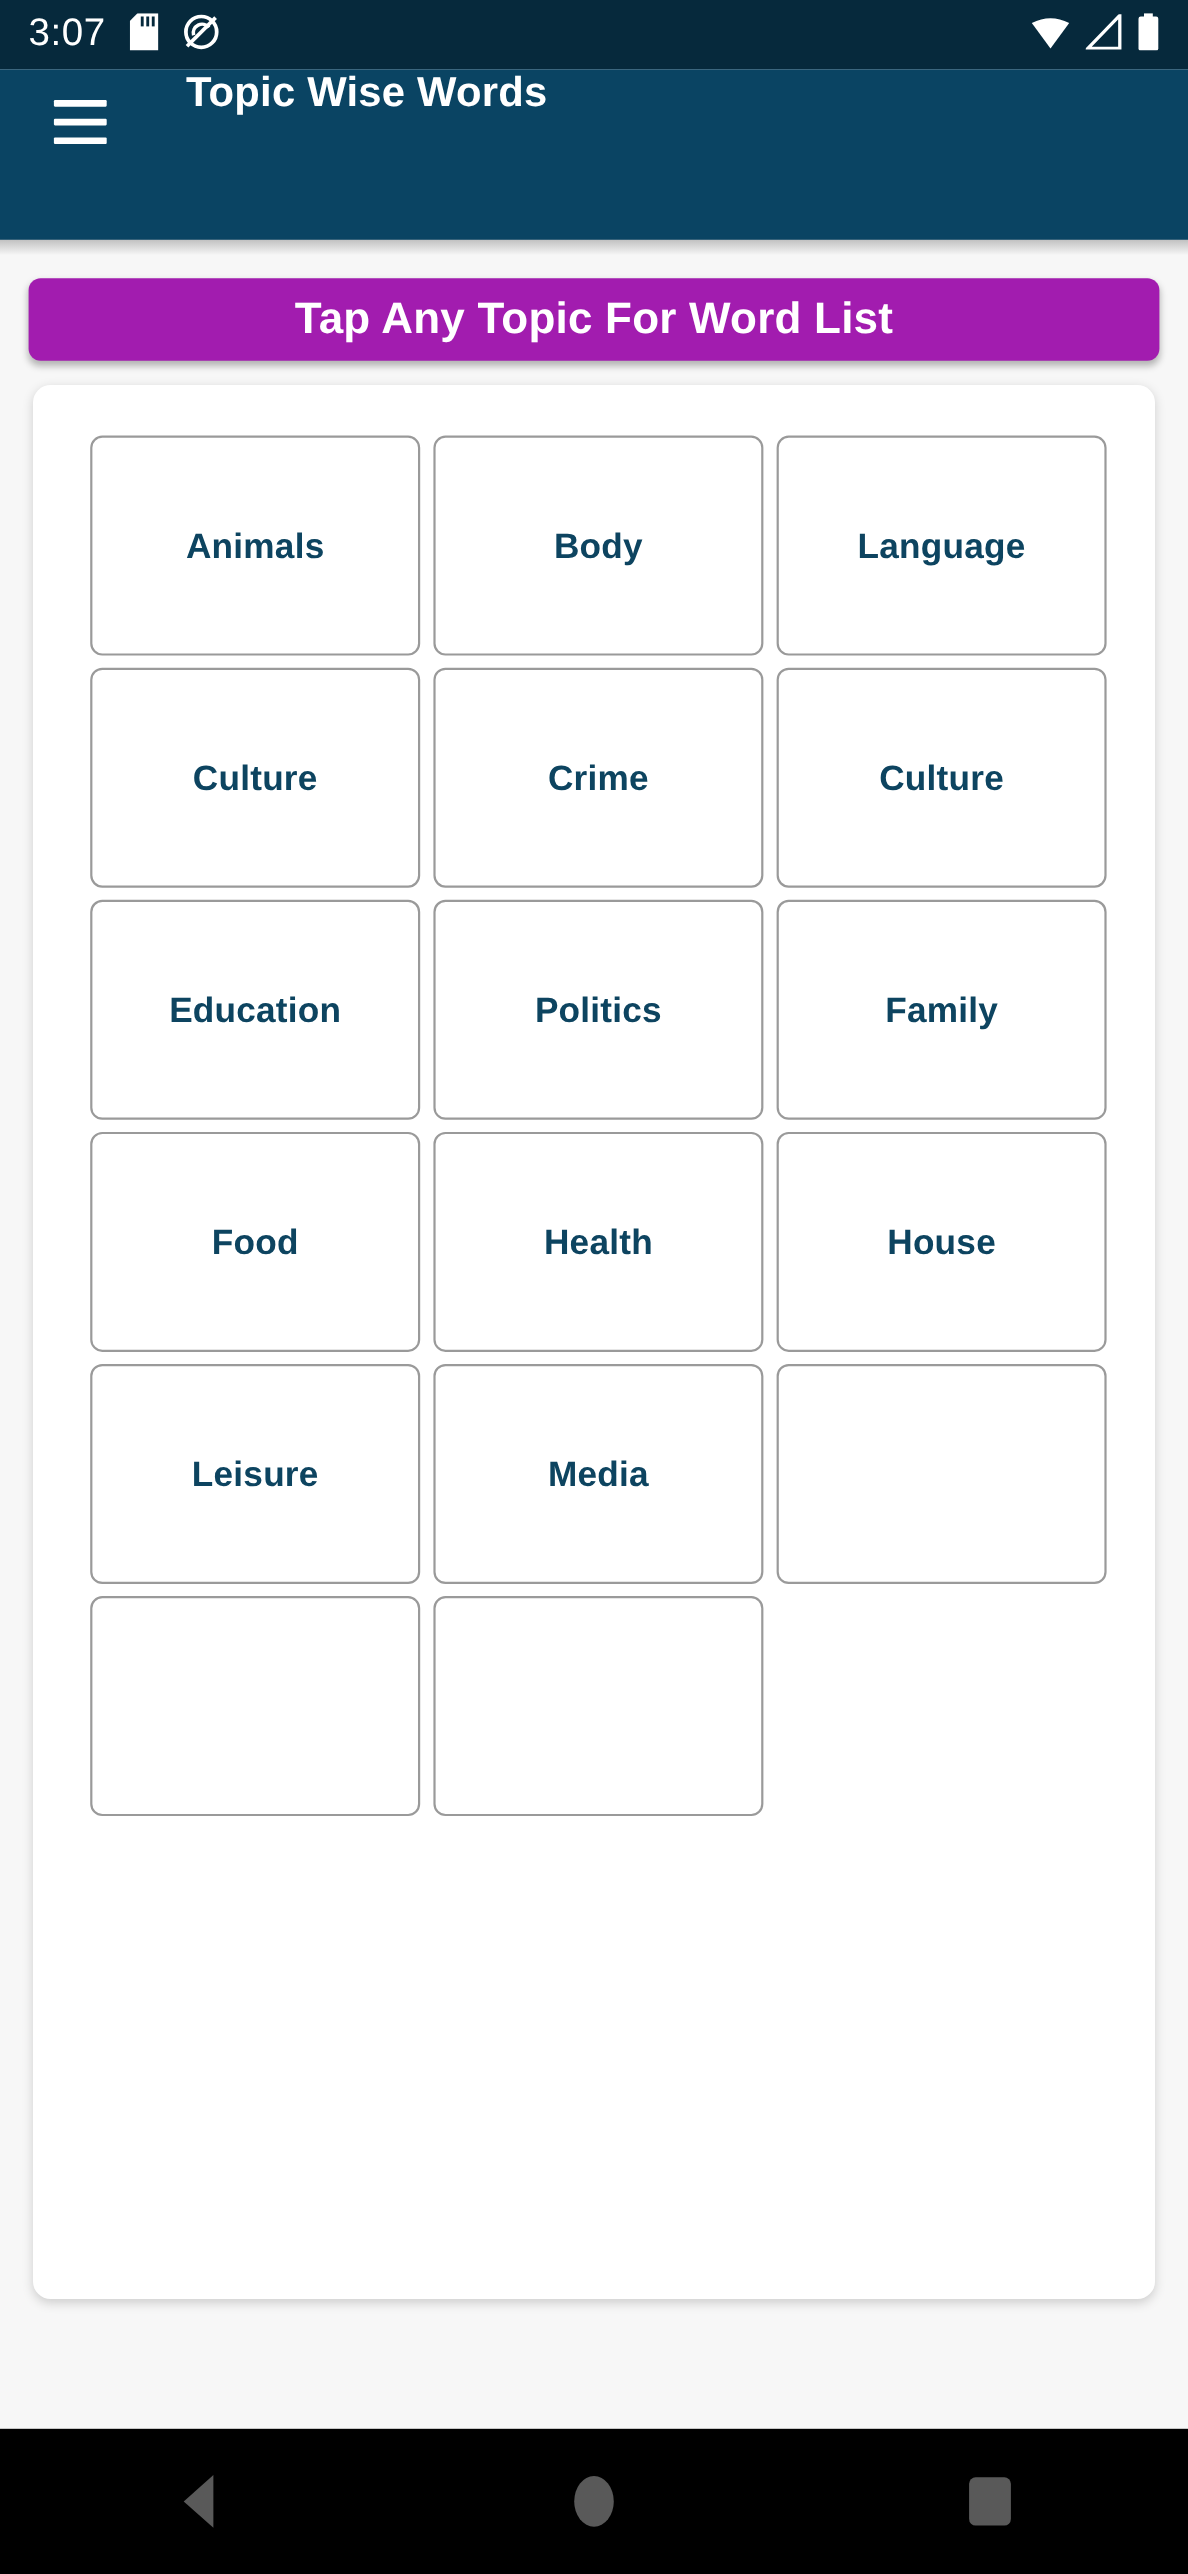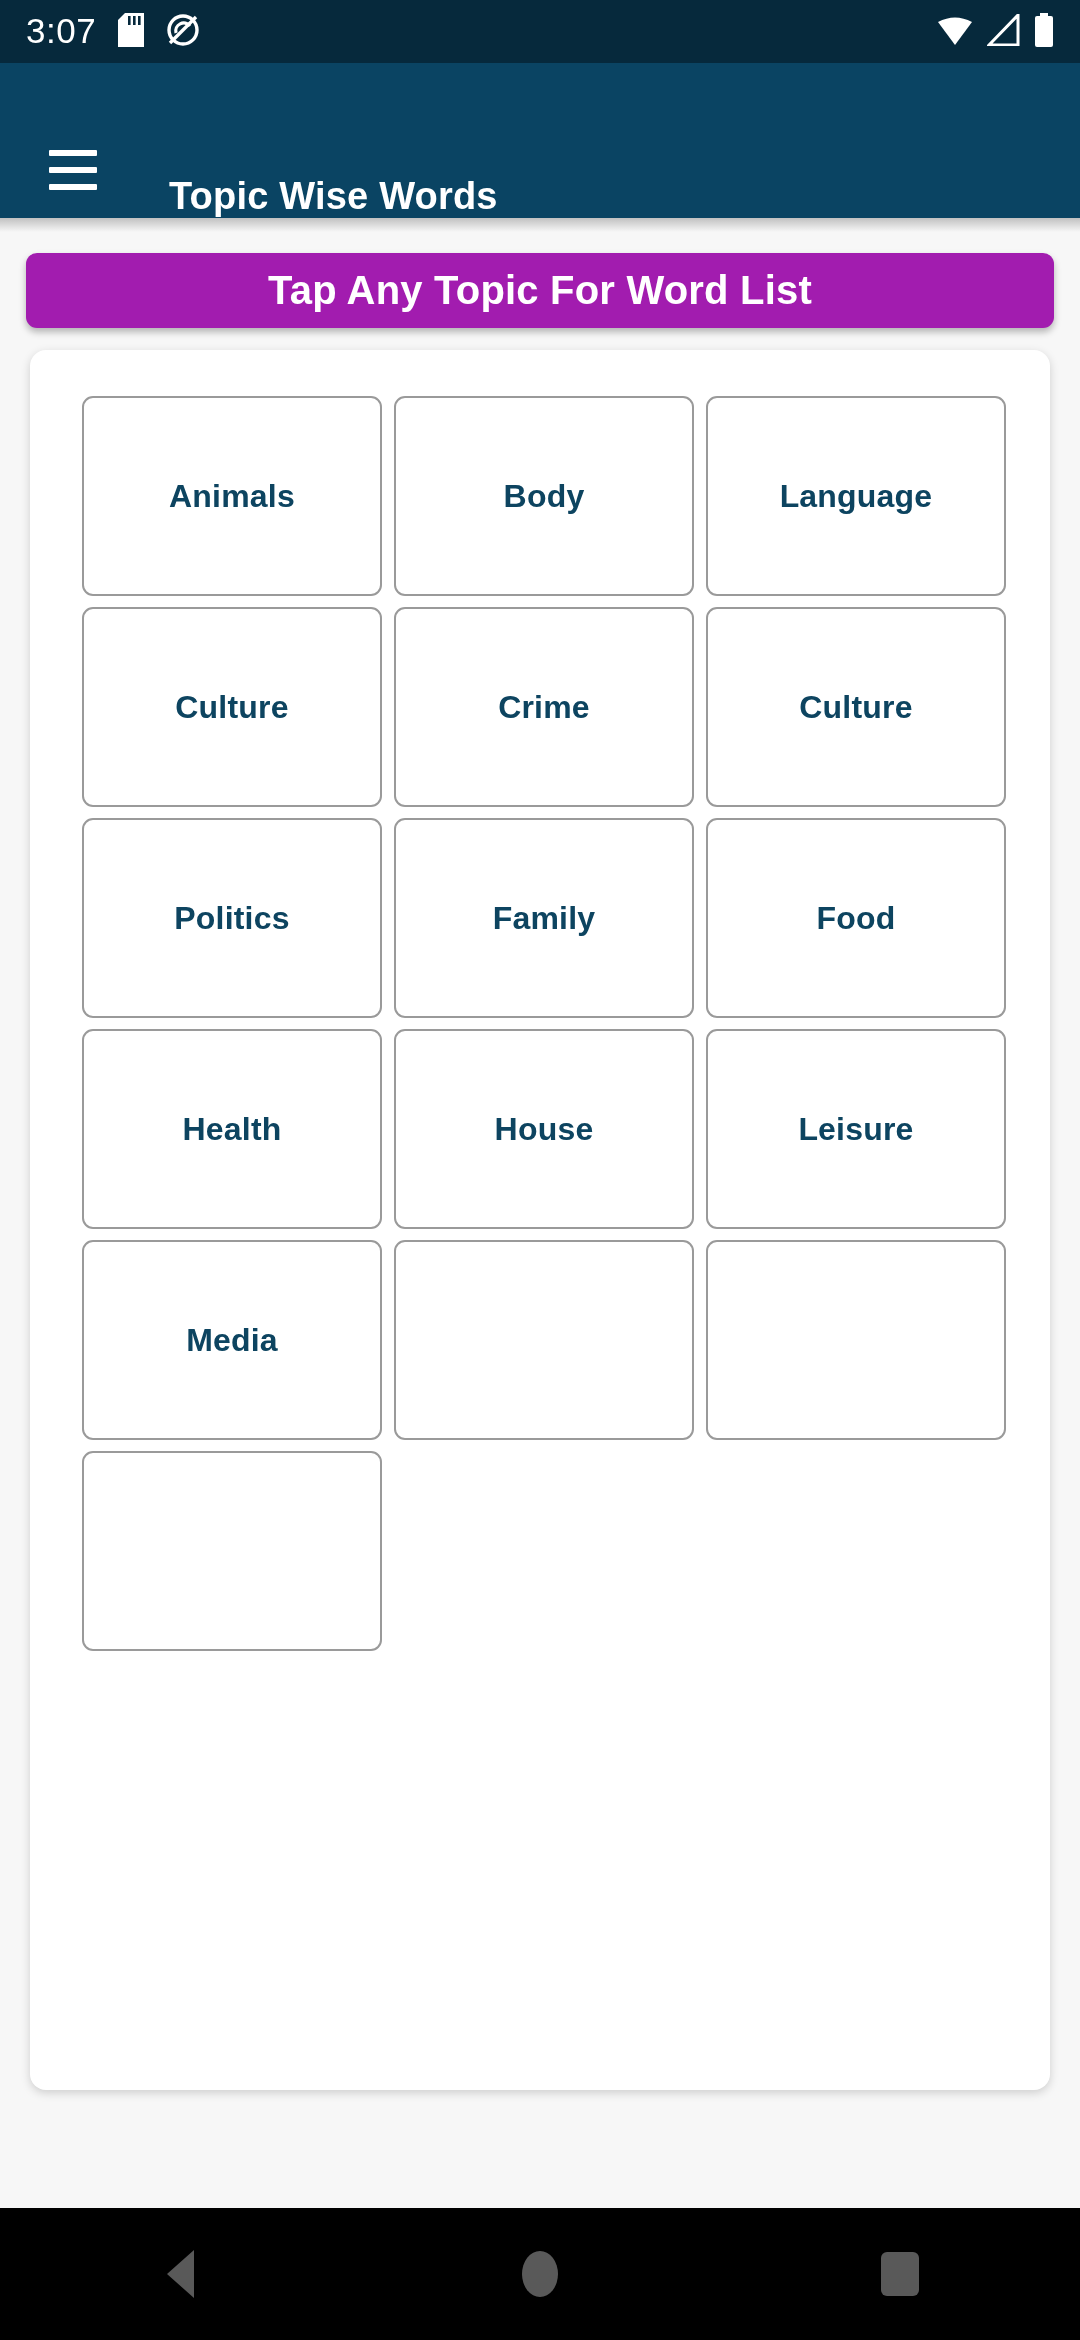--- a/index.html
+++ b/index.html
@@ -48,21 +48,21 @@
   .sb-ico { display: block; }
 
   
   #app-bar {
     position: absolute;
     top: 63px; left: 0;
     width: 1080px;
     height: 155px;
     background: #0a4463;
     display: flex;
-    align-items: flex-end;
+    align-items: flex-start;
     box-sizing: border-box;
     z-index: 5;
   }
   #app-bar::after {
     content: "";
     position: absolute;
     left: 0; right: 0;
     top: 155px;
     height: 14px;
     background: linear-gradient(to bottom, rgba(0,0,0,0.22), rgba(0,0,0,0));
@@ -281,20 +281,23 @@
           <span class="topic-label">Culture</span>
         </div>
       <div class="topic-tile">
           <span class="topic-label">Crime</span>
         </div>
       <div class="topic-tile">
           <span class="topic-label">Culture</span>
         </div>
 
       <div class="topic-tile">
+          <span class="topic-label">Education</span>
+        </div>
+      <div class="topic-tile">
           <span class="topic-label">Politics</span>
         </div>
       <div class="topic-tile">
           <span class="topic-label">Family</span>
         </div>
 
       <div class="topic-tile">
           <span class="topic-label">Food</span>
         </div>
       <div class="topic-tile">

